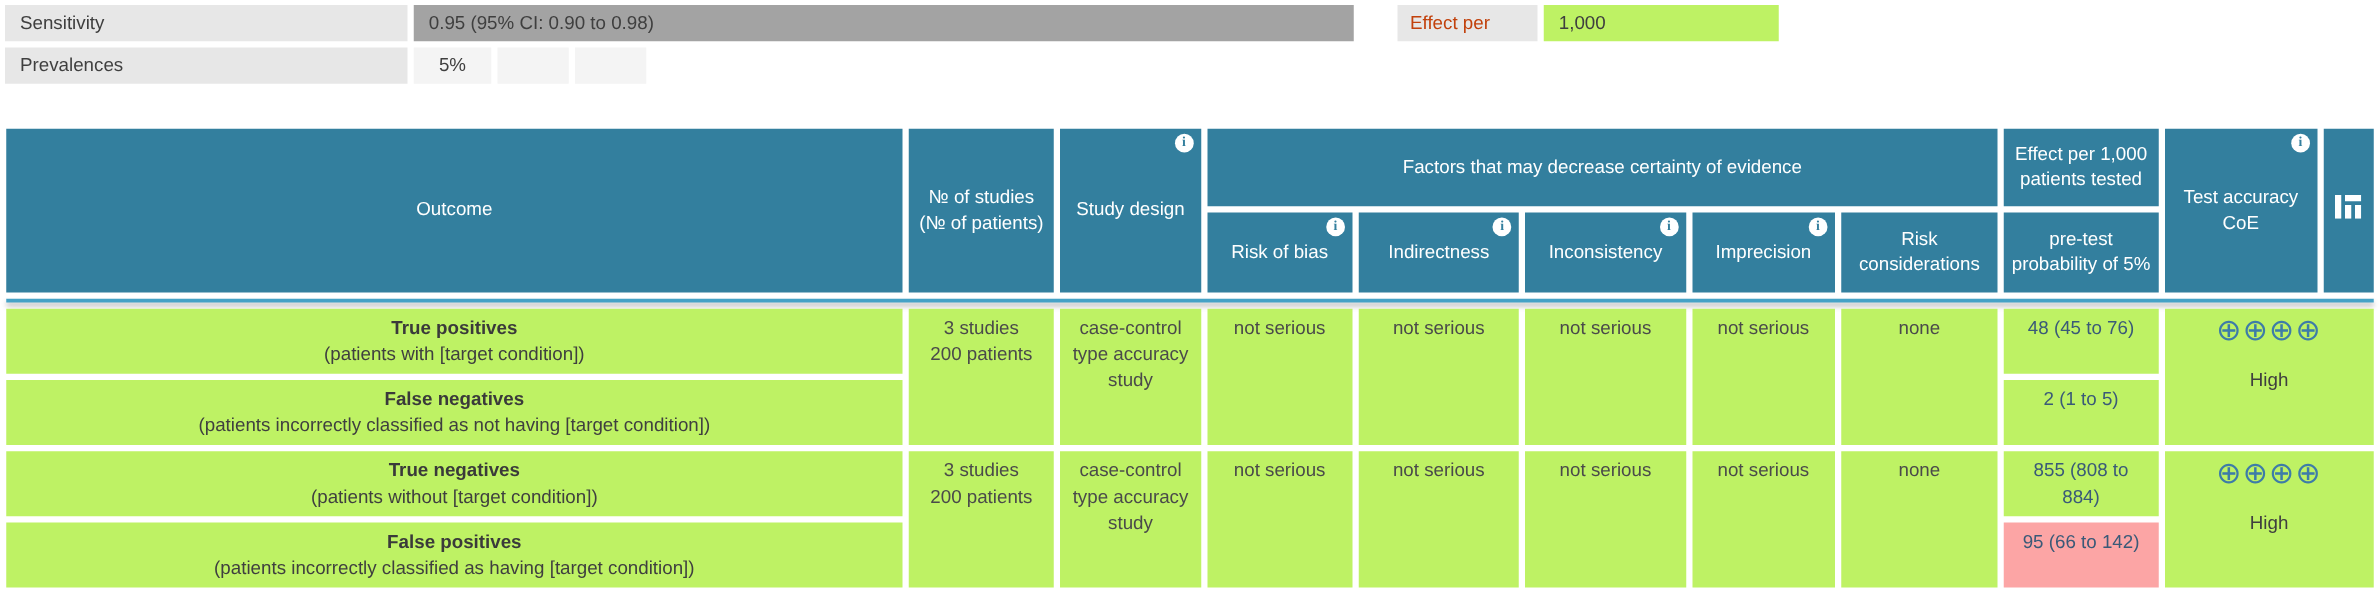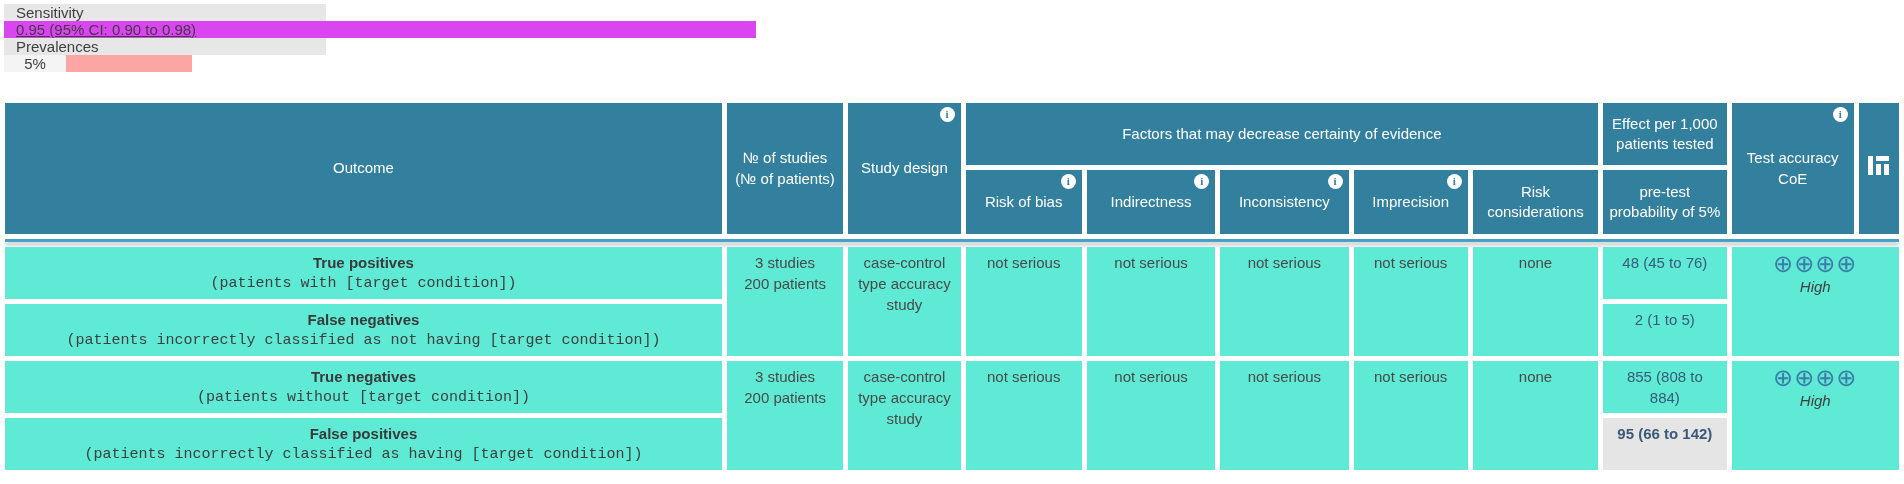--- a/index.html
+++ b/index.html
@@ -8,36 +8,36 @@
     font-family: "Liberation Sans", "DejaVu Sans", sans-serif;
     color: #404040;
     font-size: 15px;
     position: relative;
     height: 484px;
     overflow: hidden;
   }
 
   
   .top-panel { position: absolute; top: 4px; left: 4px; right: 0; }
-  .tp-row { display: flex; margin-bottom: 5px; height: 29px; flex-direction: column; }
+  .tp-row { display: flex; margin-bottom: 5px; height: 29px; }
   .tp-label {
     width: 322px; background: #e7e7e7; display: flex; align-items: center;
     padding: 0 12px; margin-right: 5px; color: #3f3f3f;
   }
   .tp-value {
-    width: 752px; background: #d946ef; display: flex; align-items: center;
-    padding: 0 12px; color: #3f3f3f; text-decoration: underline;
+    width: 752px; background: #a3a3a3; display: flex; align-items: center;
+    padding: 0 12px; color: #3f3f3f;
   }
   .tp-right-label {
-    width: 128px; background: #e7e7e7; display: flex; align-items: center;
+    width: 112px; background: #e7e7e7; display: flex; align-items: center;
     justify-content: space-between; padding: 0 10px; margin-left: 35px;
-    margin-right: 5px; color: #15803d;
+    margin-right: 5px; color: #c2410c;
   }
   .tp-right-value-wide {
-    width: 188px; background: #fca5a5; display: flex; align-items: center;
+    width: 188px; background: #bef264; display: flex; align-items: center;
     padding: 0 12px; color: #3f3f3f;
   }
   .tp-prev-cell {
     background: #f4f4f4; display: flex; align-items: center; justify-content: center;
     color: #3f3f3f; margin-right: 5px;
   }
   .tp-prev-cell.c1 { width: 62px; }
   .tp-prev-cell.c2 { width: 57px; }
   .tp-prev-cell.c3 { width: 57px; margin-right: 0; }
 
@@ -69,34 +69,34 @@
     text-align: center; font-family: "Liberation Serif", serif;
   }
   .info-icon::before { content: "i"; }
 
   tr.sep-row td {
     height: 3px; padding: 0; background: #45a2c6;
     box-shadow: 0 3px 4px rgba(100,100,100,0.45);
   }
 
   td.cell {
-    background: #5eead4; text-align: center; vertical-align: top;
+    background: #bef264; text-align: center; vertical-align: top;
     padding: 5px 8px; color: #4a4a4a; line-height: 1.4;
   }
   td.row-h { height: 51px; }
   td.outcome-cell .o-title { font-weight: bold; color: #3a3a3a; }
-  td.outcome-cell .o-desc { color: #3f3f3f; font-family: Liberation Mono, monospace; }
+  td.outcome-cell .o-desc { color: #3f3f3f; }
   td.effect-cell { color: #3a5a78; }
-  td.effect-cell.highlight { background: #e5e5e5; font-weight: bold; }
+  td.effect-cell.highlight { background: #fca5a5; }
   td.coe-cell { text-align: center; }
   .coe-symbols {
     color: #3d7ca8; font-size: 24px; line-height: 24px; letter-spacing: 1px;
     font-family: "DejaVu Sans", sans-serif;
   }
-  .coe-label { color: #3f3f3f; margin-top: 0; font-style: italic; }
+  .coe-label { color: #3f3f3f; margin-top: 18px; }
 
   .cols-icon { display: inline-block; }
 </style>
 </head>
 <body>
 
 <div class="top-panel">
   <div class="tp-row">
     <div class="tp-label">Sensitivity</div>
     <div class="tp-value">0.95 (95% CI: 0.90 to 0.98)</div>

